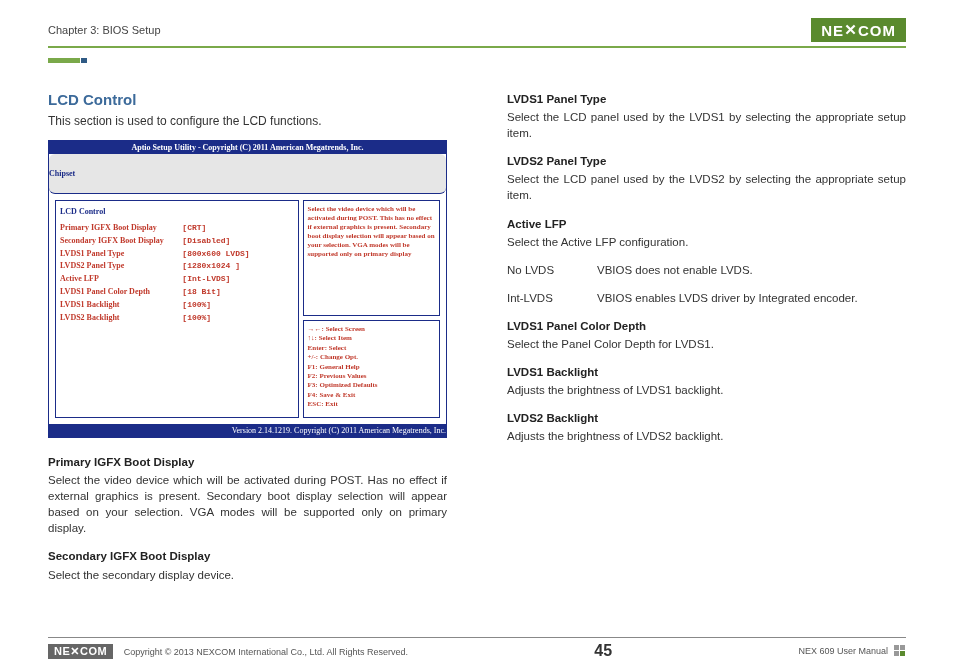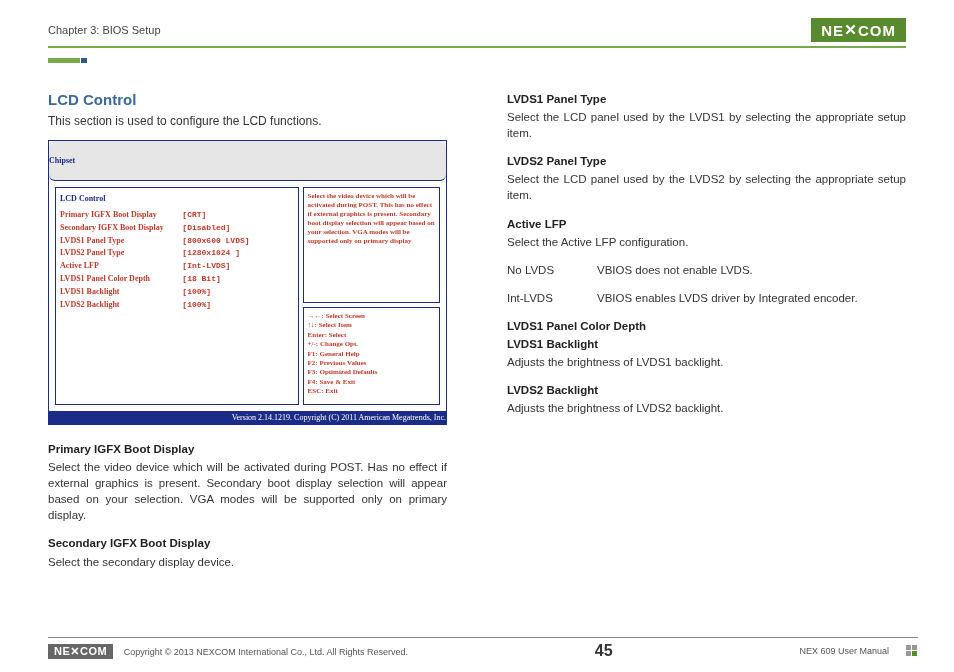--- a/index.html
+++ b/index.html
@@ -106,21 +106,21 @@
   .bios-row .v { flex:1;font-family:Liberation Mono, monospace; }
   .bios-footer {
     background:#1b2c88; color:#fff; text-align:right; font-weight:normal; font-size:8px; padding:2px 0;
   }
   .desc-block { margin-top: 16px; font-size: 11.5px; line-height:1.4; color:#333;}
   .desc-block h4 { font-size: 11.5px; font-weight:700; color:#222; margin-bottom:2px;}
   .desc-block p { margin-bottom: 12px; text-align: justify;}
   .deflist { display:flex; margin-bottom:12px; font-size:11.5px;}
   .deflist .t { width:90px;}
   .footer {
-    position:absolute; bottom:12px; left:48px; right:36px;
+    position:absolute; bottom:12px; left:48px; right:48px;
     border-top:1px solid #888; padding-top:4px;
     display:flex; justify-content:space-between; align-items:center;
     font-size:9px; color:#555;
   }
   .footer .logo2 {
     background:#666; color:#fff; font-weight:bold; font-size:11px; padding:1px 6px; letter-spacing:0.5px;
     display:inline-block; margin-right:8px;
   }
   .footer .pg { font-weight:bold; font-size:16px; color:#333;}
   .footer .sq { display:flex; flex-wrap:wrap; width:12px; height:12px;}
@@ -142,20 +142,21 @@
     <div class="g"></div>
     <div class="d"></div>
   </div>
 
 <div class="columns">
   <div class="col">
     <h2 class="title">LCD Control</h2>
     <div class="intro">This section is used to configure the LCD functions.</div>
 
     <div class="bios-box">
+      <div class="bios-title">Aptio Setup Utility - Copyright (C) 2011 American Megatrends, Inc.</div>
       <div class="bios-bar2">Chipset</div>
       <div class="bios-body">
         <div class="bios-left">
           <div class="hdr">LCD Control</div>
           <div class="bios-row">
               <span class="k">Primary IGFX Boot Display</span>
               <span class="v">[CRT]</span>
             </div>
           <div class="bios-row">
               <span class="k">Secondary IGFX Boot Display</span>
@@ -226,37 +227,38 @@
       <div class="deflist">
         <div class="t">No LVDS</div>
         <div>VBIOS does not enable LVDS.</div>
       </div>
       <div class="deflist">
         <div class="t">Int-LVDS</div>
         <div>VBIOS enables LVDS driver by Integrated encoder.</div>
       </div>
 
       <h4>LVDS1 Panel Color Depth</h4>
+      <p>Select the Panel Color Depth for LVDS1.</p>
 
       <h4>LVDS1 Backlight</h4>
       <p>Adjusts the brightness of LVDS1 backlight.</p>
 
       <h4>LVDS2 Backlight</h4>
       <p>Adjusts the brightness of LVDS2 backlight.</p>
     </div>
   </div>
 </div>
 
 <div class="footer">
   <div>
     <span class="logo2"><span>NE</span>✕<span>COM</span></span>
     <span>Copyright © 2013 NEXCOM International Co., Ltd. All Rights Reserved.</span>
   </div>
   <div class="pg">45</div>
-  <div style="display:flex;align-items:center;gap:17px;">
+  <div style="display:flex;align-items:center;gap:6px;">
     <span>NEX 609 User Manual</span>
     <span class="sq">
         <span></span>
         <span></span>
         <span></span>
         <span class="a"></span>
       </span>
   </div>
 </div>
 

